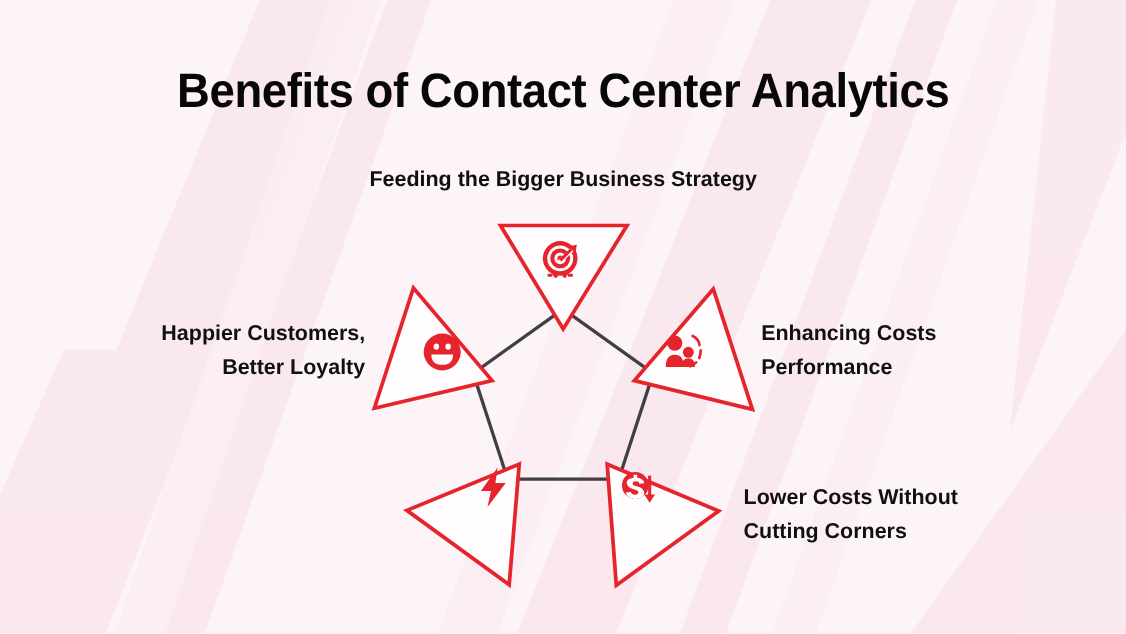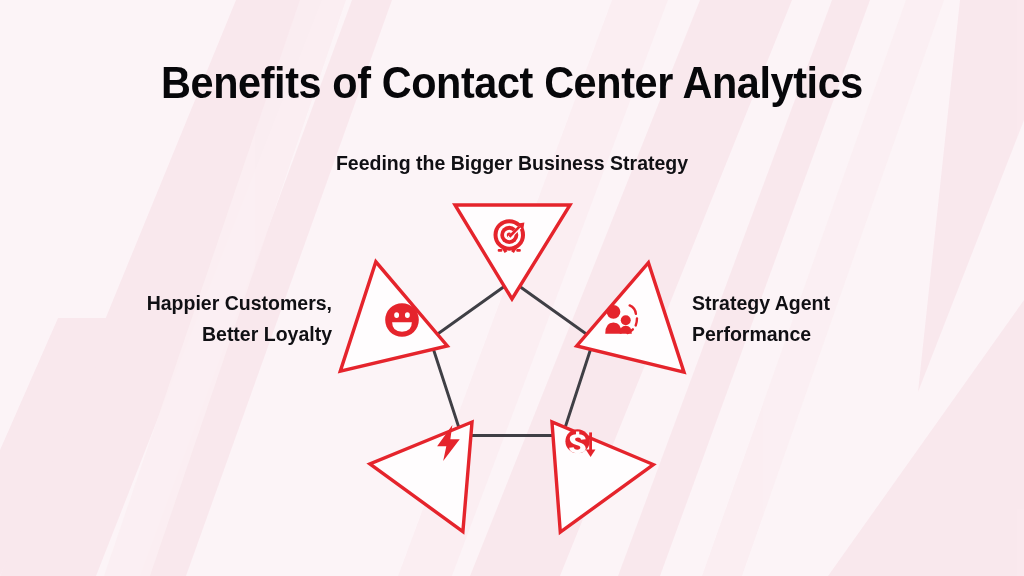--- a/index.html
+++ b/index.html
@@ -138,22 +138,24 @@
       <polygon points="612,0 668,0 452,576 398,576"></polygon>
       <polygon points="906,0 944,0 742,576 702,576"></polygon>
     </g>
   </svg>
 
   <div id="page-title">Benefits of Contact Center Analytics</div>
 
   <div class="label" id="label-top">Feeding the Bigger Business Strategy</div>
   <div class="label" id="label-left-top">Happier Customers,
 Better Loyalty</div>
-  <div class="label" id="label-right-top">Strategy Agent
+  <div class="label" id="label-right-top">Enhancing Costs
 Performance</div>
+  <div class="label" id="label-right-bottom">Lower Costs Without
+Cutting Corners</div>
 
   <svg id="diagram" viewBox="0 0 1024 576">
 
     <polygon class="pentagon-outline" points="512,281 593.8,339.4 562.5,435.6 461.5,435.6 430.2,339.4"></polygon>
 
     <g>
       <polygon class="tri-shape" points="455,205 570,205 512,299"></polygon>
       <g transform="translate(512,237) scale(0.105)">
         <g transform="translate(-256,-256)">
           <circle class="icon-fill" cx="230" cy="236" r="150"></circle>

